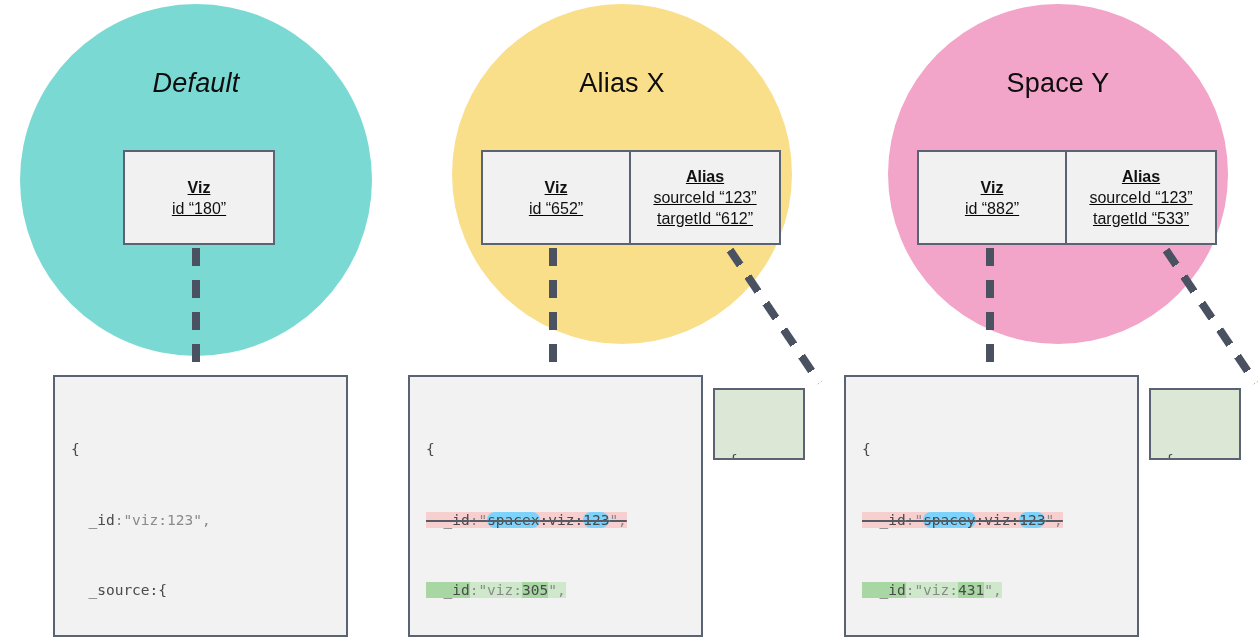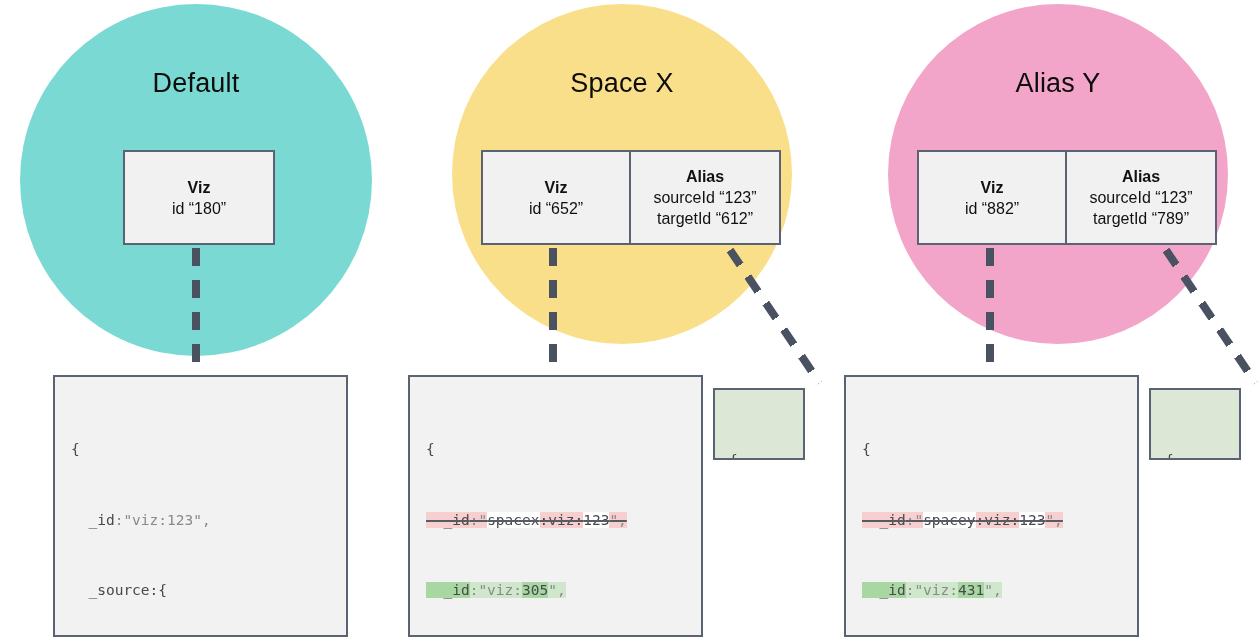--- a/index.html
+++ b/index.html
@@ -38,20 +38,21 @@
     letter-spacing: 0.2px;
   }
 
   
   .entity-group {
     position: absolute;
     display: flex;
     border: 2px solid #5a6374;
     background: #f1f1f1;
     box-sizing: border-box;
+    text-decoration: underline;
   }
   .entity {
     box-sizing: border-box;
     display: flex;
     flex-direction: column;
     align-items: center;
     justify-content: center;
     padding: 6px 10px;
     background: #f1f1f1;
   }
@@ -103,39 +104,39 @@
   }
   .code-line { white-space: pre; }
 
   
   .del {
     background: #f8cfcf;
     text-decoration: line-through;
     text-decoration-color: #555c66;
     text-decoration-thickness: 1.5px;
   }
-  .del .hot { background: #ffffff; }
+  .del .hot { background: #7dd3fc; border-radius: 8px; }
   .ins { background: #cfe8cb; }
   .ins .hot { background: #a8d7a3; }
 
   .punc { color: #8a8a8a; }
 </style>
 </head>
 <body>
 
 <div class="stage">
 
   <div class="circle" style="left:20px; top:4px; width:352px; height:352px; background:#7ad9d2;"></div>
-  <div class="circle-title" style="left:20px; top:68px; width:352px;">Default</div>
+  <div class="circle-title" style="left:20px; top:68px; width:352px;font-style:italic;">Default</div>
 
   <div class="circle" style="left:452px; top:4px; width:340px; height:340px; background:#fadf8b;"></div>
-  <div class="circle-title" style="left:452px; top:68px; width:340px;">Space X</div>
+  <div class="circle-title" style="left:452px; top:68px; width:340px;">Alias X</div>
 
   <div class="circle" style="left:888px; top:4px; width:340px; height:340px; background:#f2a5c8;"></div>
-  <div class="circle-title" style="left:888px; top:68px; width:340px;">Alias Y</div>
+  <div class="circle-title" style="left:888px; top:68px; width:340px;">Space Y</div>
 
   <div class="connector" style="left:196px; top:244px; width:136px; transform: rotate(90deg);"></div>
 
   <div class="connector" style="left:553px; top:244px; width:134px; transform: rotate(90deg);"></div>
 
   <div class="connector" style="left:730px; top:246px; width:160px; transform: rotate(56deg);"></div>
 
   <div class="connector" style="left:990px; top:244px; width:134px; transform: rotate(90deg);"></div>
 
   <div class="connector" style="left:1166px; top:246px; width:160px; transform: rotate(56deg);"></div>
@@ -160,21 +161,21 @@
   </div>
 
   <div class="entity-group" style="left:917px; top:150px; width:300px; height:95px;">
     <div class="entity" style="width:148px;">
       <div class="entity-title">Viz</div>
       <div class="entity-line">id “882”</div>
     </div>
     <div class="entity" style="width:152px;">
       <div class="entity-title">Alias</div>
       <div class="entity-line">sourceId “123”</div>
-      <div class="entity-line">targetId “789”</div>
+      <div class="entity-line">targetId “533”</div>
     </div>
   </div>
 
   <div class="code-box" style="left:53px; top:375px; width:295px; height:262px;">
     <div class="code-line">{</div>
     <div class="code-line"><span>  _id</span><span class="punc">:"viz:123",</span></div>
     <div class="code-line">  _source:{</div>
     
     
     

